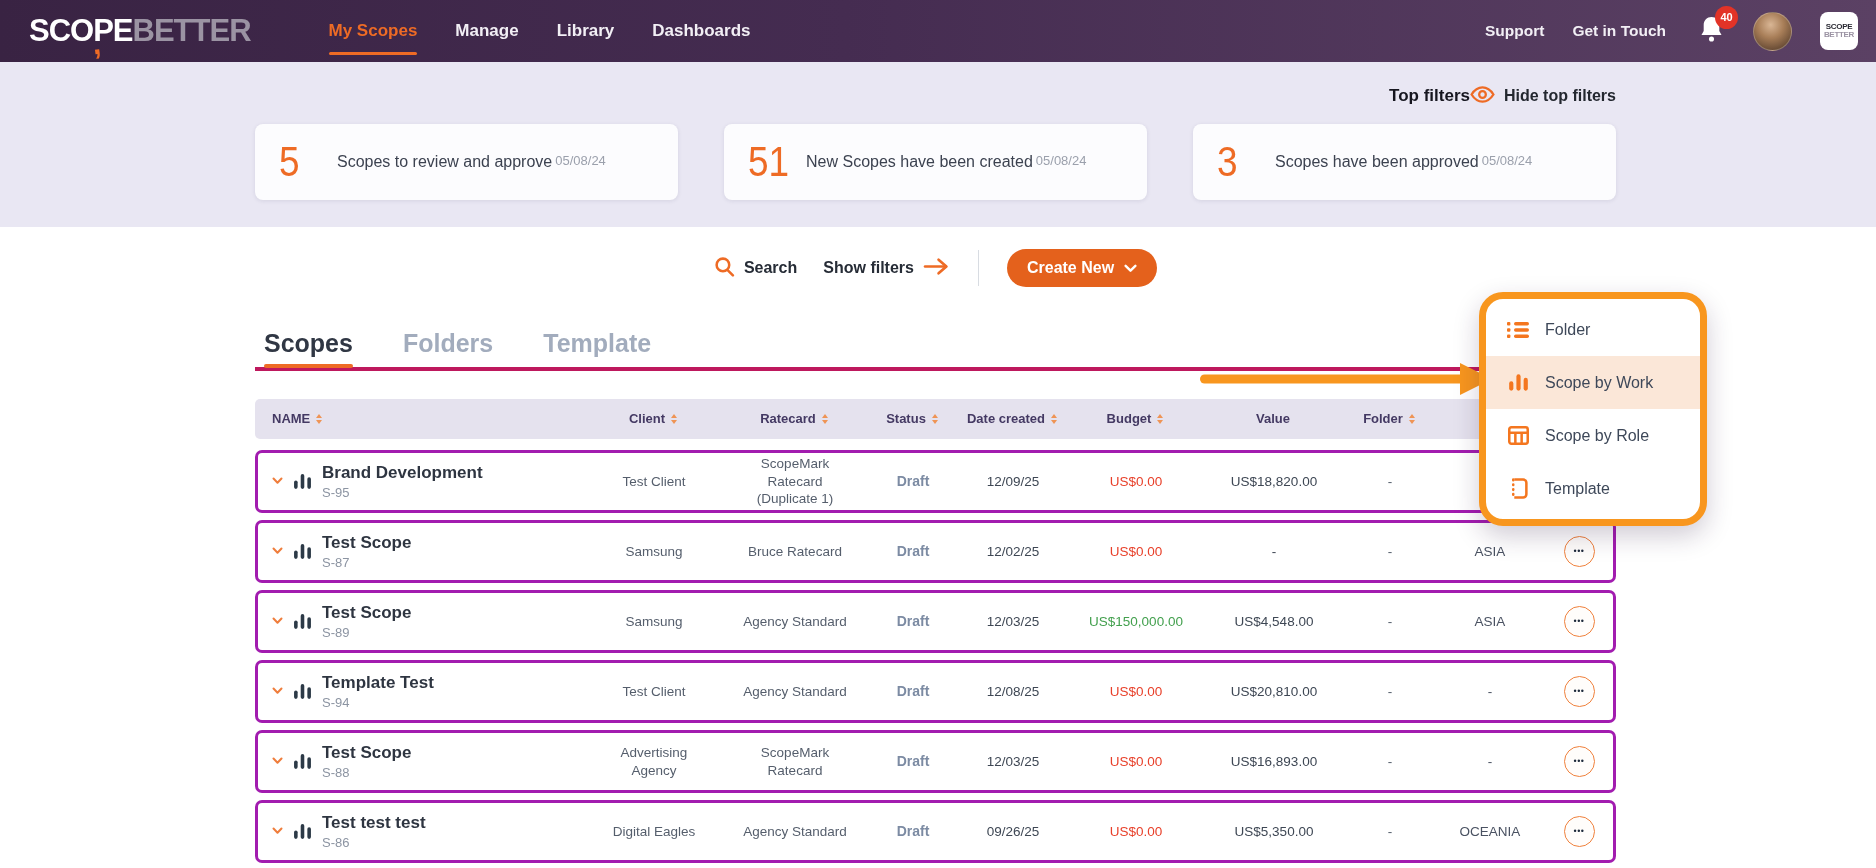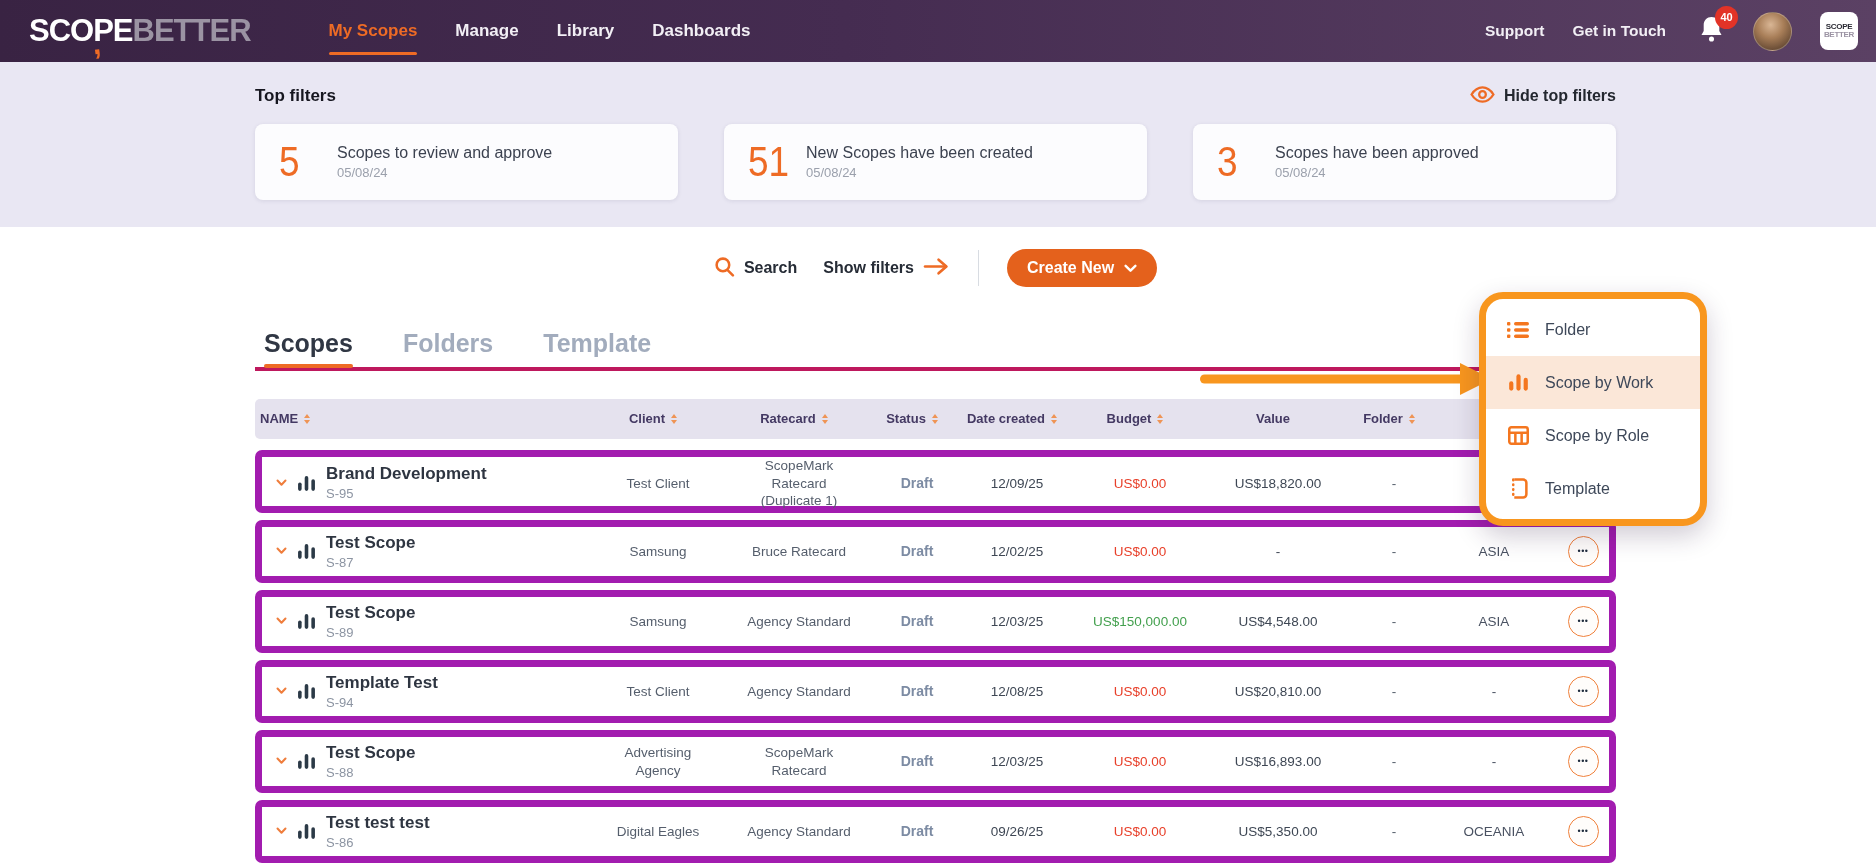--- a/index.html
+++ b/index.html
@@ -30,31 +30,31 @@
   .avatar { width:39px; height:39px; border-radius:50%; cursor:pointer;
     background:radial-gradient(circle at 45% 32%,#D9B695 0%,#A87E58 40%,#6E5038 75%,#4E3827 100%);
     border:1px solid rgba(255,255,255,.25); }
   .ws-tile { width:38px; height:38px; background:#fff; border-radius:8px; cursor:pointer;
     display:flex; flex-direction:column; align-items:center; justify-content:center; line-height:1; }
   .ws-l1 { font-size:8px; font-weight:700; color:#2A2A33; letter-spacing:-0.3px; }
   .ws-l2 { font-size:8px; font-weight:700; color:#9B93A3; letter-spacing:-0.3px; }
 
   
   .filters-band { height:165px; background:#E9E7F3; padding:22px 260px 0 255px; }
-  .filters-head { display:flex; align-items:center; justify-content:space-between; height:24px;gap:48px; }
+  .filters-head { display:flex; align-items:center; justify-content:flex-end; height:24px; }
   .filters-title { font-size:17px; font-weight:700; color:#16161F; }
   .hide-filters { display:flex; align-items:center; gap:9px; cursor:pointer; }
   .hide-filters span { font-size:16px; font-weight:700; color:#23272F; }
   .stat-cards { display:flex; gap:46px; margin-top:16px; }
   .stat-card { width:423px; height:76px; background:#FCFCFE; border-radius:8px;
     box-shadow:0 1px 4px rgba(40,40,80,.10); display:flex; align-items:center;
     padding:0 24px; cursor:pointer; }
   .stat-value { color:#EE6B25; font-size:42px; font-weight:500; width:48px;
     transform:scaleX(.88); transform-origin:left center; flex:none; }
-  .stat-text { display:flex; flex-direction:column; gap:3px; margin-left:10px; }
+  .stat-text { display:flex; flex-direction:row; gap:3px; margin-left:10px; }
   .stat-label { font-size:16px; color:#3C4250; }
   .stat-date { font-size:13px; color:#9BA0AC; }
 
   
   .content { margin:0 260px 0 255px; position:relative; }
   .toolbar { margin-top:22px; height:38px; display:flex; align-items:center;
     justify-content:center; gap:26px; }
   .tb-item { display:flex; align-items:center; gap:9px; cursor:pointer; }
   .tb-item span { font-size:16px; font-weight:700; color:#262C36; }
   .tb-divider { width:1px; height:36px; background:#D8DCE2; margin:0 2px; }
@@ -71,29 +71,29 @@
   .tab.active::after { content:""; position:absolute; left:0; right:0; bottom:-10px;
     height:4px; background:#EE6B25; border-radius:2px; }
 
   
   .thead { margin-top:28px; height:40px; background:#E5E2EE; border-radius:5px;
     display:grid; grid-template-columns:328px 140px 142px 94px 106px 140px 136px 96px 104px 74px;
     align-items:center; }
   .th { display:flex; align-items:center; justify-content:center; gap:6px;
     font-size:13px; font-weight:700; color:#443963; text-align:center; line-height:1.25;
     cursor:pointer; }
-  .th.left { justify-content:flex-start; padding-left:5px; }
+  .th.left { justify-content:flex-start; padding-left:17px; }
   .sort { display:inline-flex; flex-direction:column; gap:2.5px; }
   .sort i { display:block; width:0; height:0; border-left:3.5px solid transparent;
     border-right:3.5px solid transparent; }
   .sort .up { border-bottom:4.5px solid #EF9455; }
   .sort .dn { border-top:4.5px solid #EF9455; }
 
   .tbody { margin-top:11px; display:flex; flex-direction:column; gap:7px; }
-  .row-card { height:63px; background:#fff; border:7px solid #a21caf; border-radius:7px;
+  .row-card { height:63px; background:#fff; border:3px solid #a21caf; border-radius:7px;
     display:grid; grid-template-columns:326px 140px 142px 94px 106px 140px 136px 96px 104px 74px;
     align-items:center; }
   .cell { display:flex; align-items:center; justify-content:center; text-align:center;
     font-size:13.5px; color:#555E6C; line-height:1.3; padding:0 13px; }
   .c-name { justify-content:flex-start; text-align:left; gap:11px; padding-left:14px; }
   .name-block { display:flex; flex-direction:column; gap:1px; }
   .row-name { font-size:17px; font-weight:700; color:#2E3541; }
   .row-id { font-size:13px; color:#8C94A2; }
   .row-chevron { display:flex; cursor:pointer; }
   .row-bar-icon { display:flex; }

